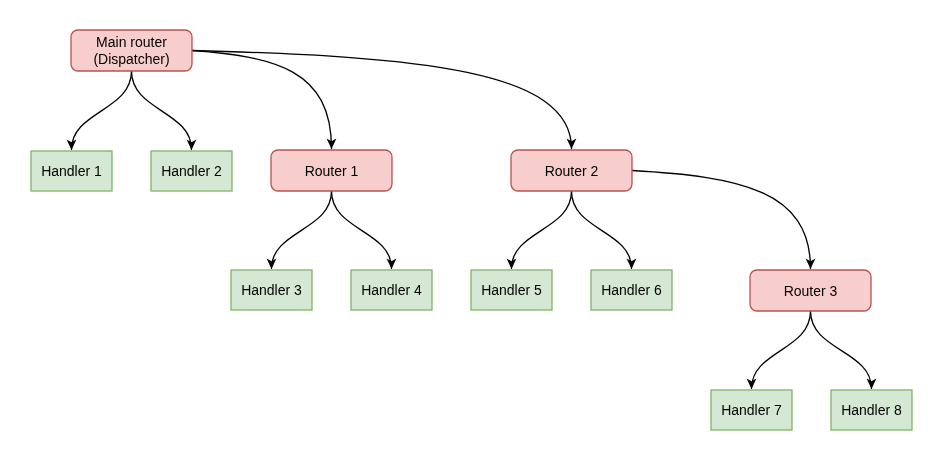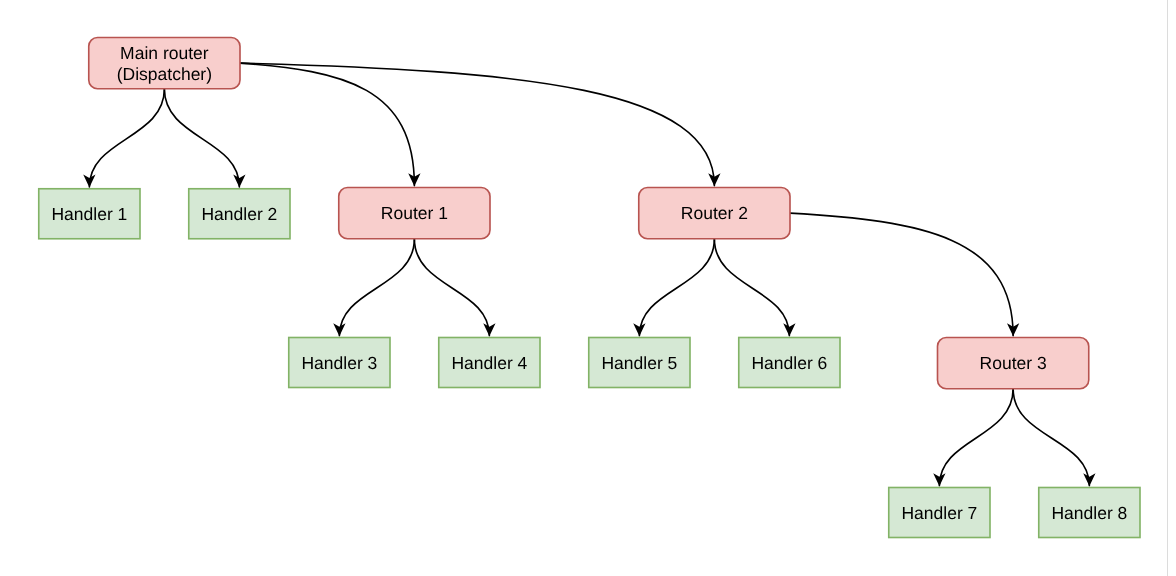--- a/index.html
+++ b/index.html
@@ -5,21 +5,21 @@
   html, body {
     margin: 0;
     padding: 0;
     background: #ffffff;
     font-family: "Liberation Sans", sans-serif;
   }
   .canvas {
     position: relative;
     width: 934px;
     height: 461px;
-    background: #737373;
+    background: #7dd3fc;
     overflow: hidden;
     text-align: right;
   }
   svg { display: block; }
   .edge-path {
     fill: none;
     stroke-linecap: round;
   }
   .node-rect { }
   .node-label {

